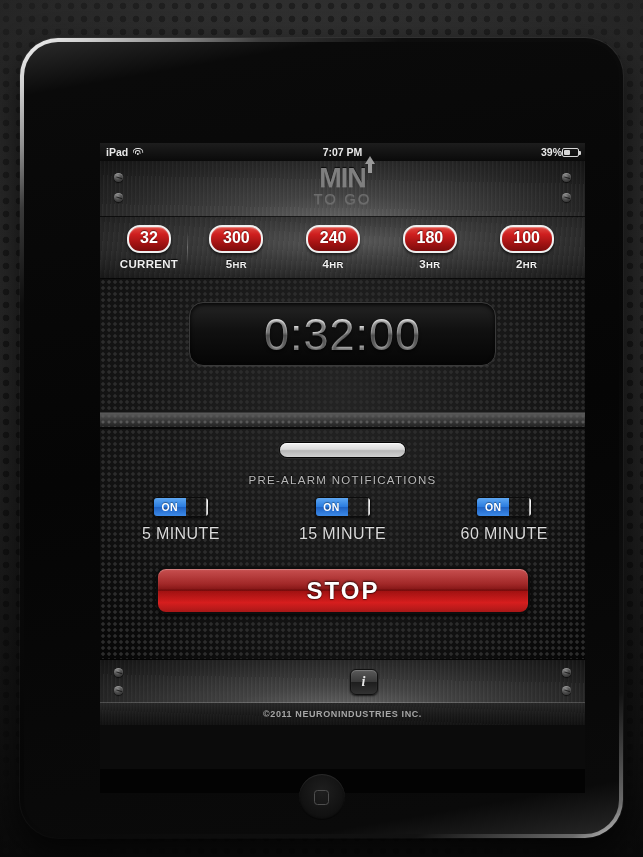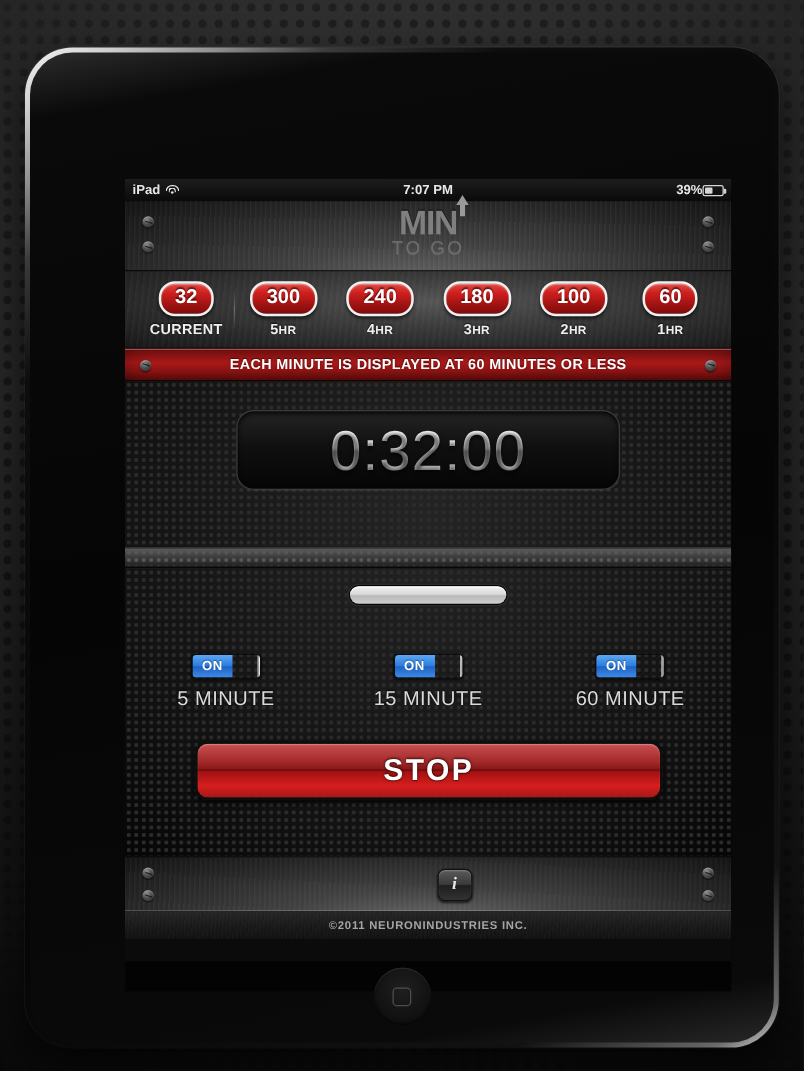--- a/index.html
+++ b/index.html
@@ -342,45 +342,37 @@
         <div class="badgeLabel"><span>4</span><span class="hr">HR</span></div>
       </div>
       <div class="badgeCell">
         <div class="badgePill wide">180</div>
         <div class="badgeLabel"><span>3</span><span class="hr">HR</span></div>
       </div>
       <div class="badgeCell">
         <div class="badgePill wide">100</div>
         <div class="badgeLabel"><span>2</span><span class="hr">HR</span></div>
       </div>
-      <div class="badgeCell">
-        <div class="badgePill">60</div>
-        <div class="badgeLabel"><span>1</span><span class="hr">HR</span></div>
-      </div>
-    </div>
-
-    <div id="redBanner">
-      <span class="screw" style="left:12px; top:50%; margin-top:-4.5px;"></span>
-      <span id="redBannerText">EACH MINUTE IS DISPLAYED AT 60 MINUTES OR LESS</span>
-      <span class="screw" style="right:12px; top:50%; margin-top:-4.5px;"></span>
-    </div>
+    </div>
+
 
     <div id="mainArea" class="perf">
 
       <div id="timerBox">
         <span id="timerText">0:32:00</span>
       </div>
 
 
       <div id="divider"></div>
 
       <div id="progressTrack">
         <div id="progressFill" style="width: 100%;"></div>
       </div>
 
+      <div id="preAlarmTitle">PRE-ALARM NOTIFICATIONS</div>
 
       <div id="togglesRow">
         <div class="toggleCell">
           <span class="iosSwitch">
             <span class="iosOn">ON</span>
             <span class="iosKnob"></span>
           </span>
           <div class="toggleLabel">5 MINUTE</div>
         </div>
         <div class="toggleCell">

